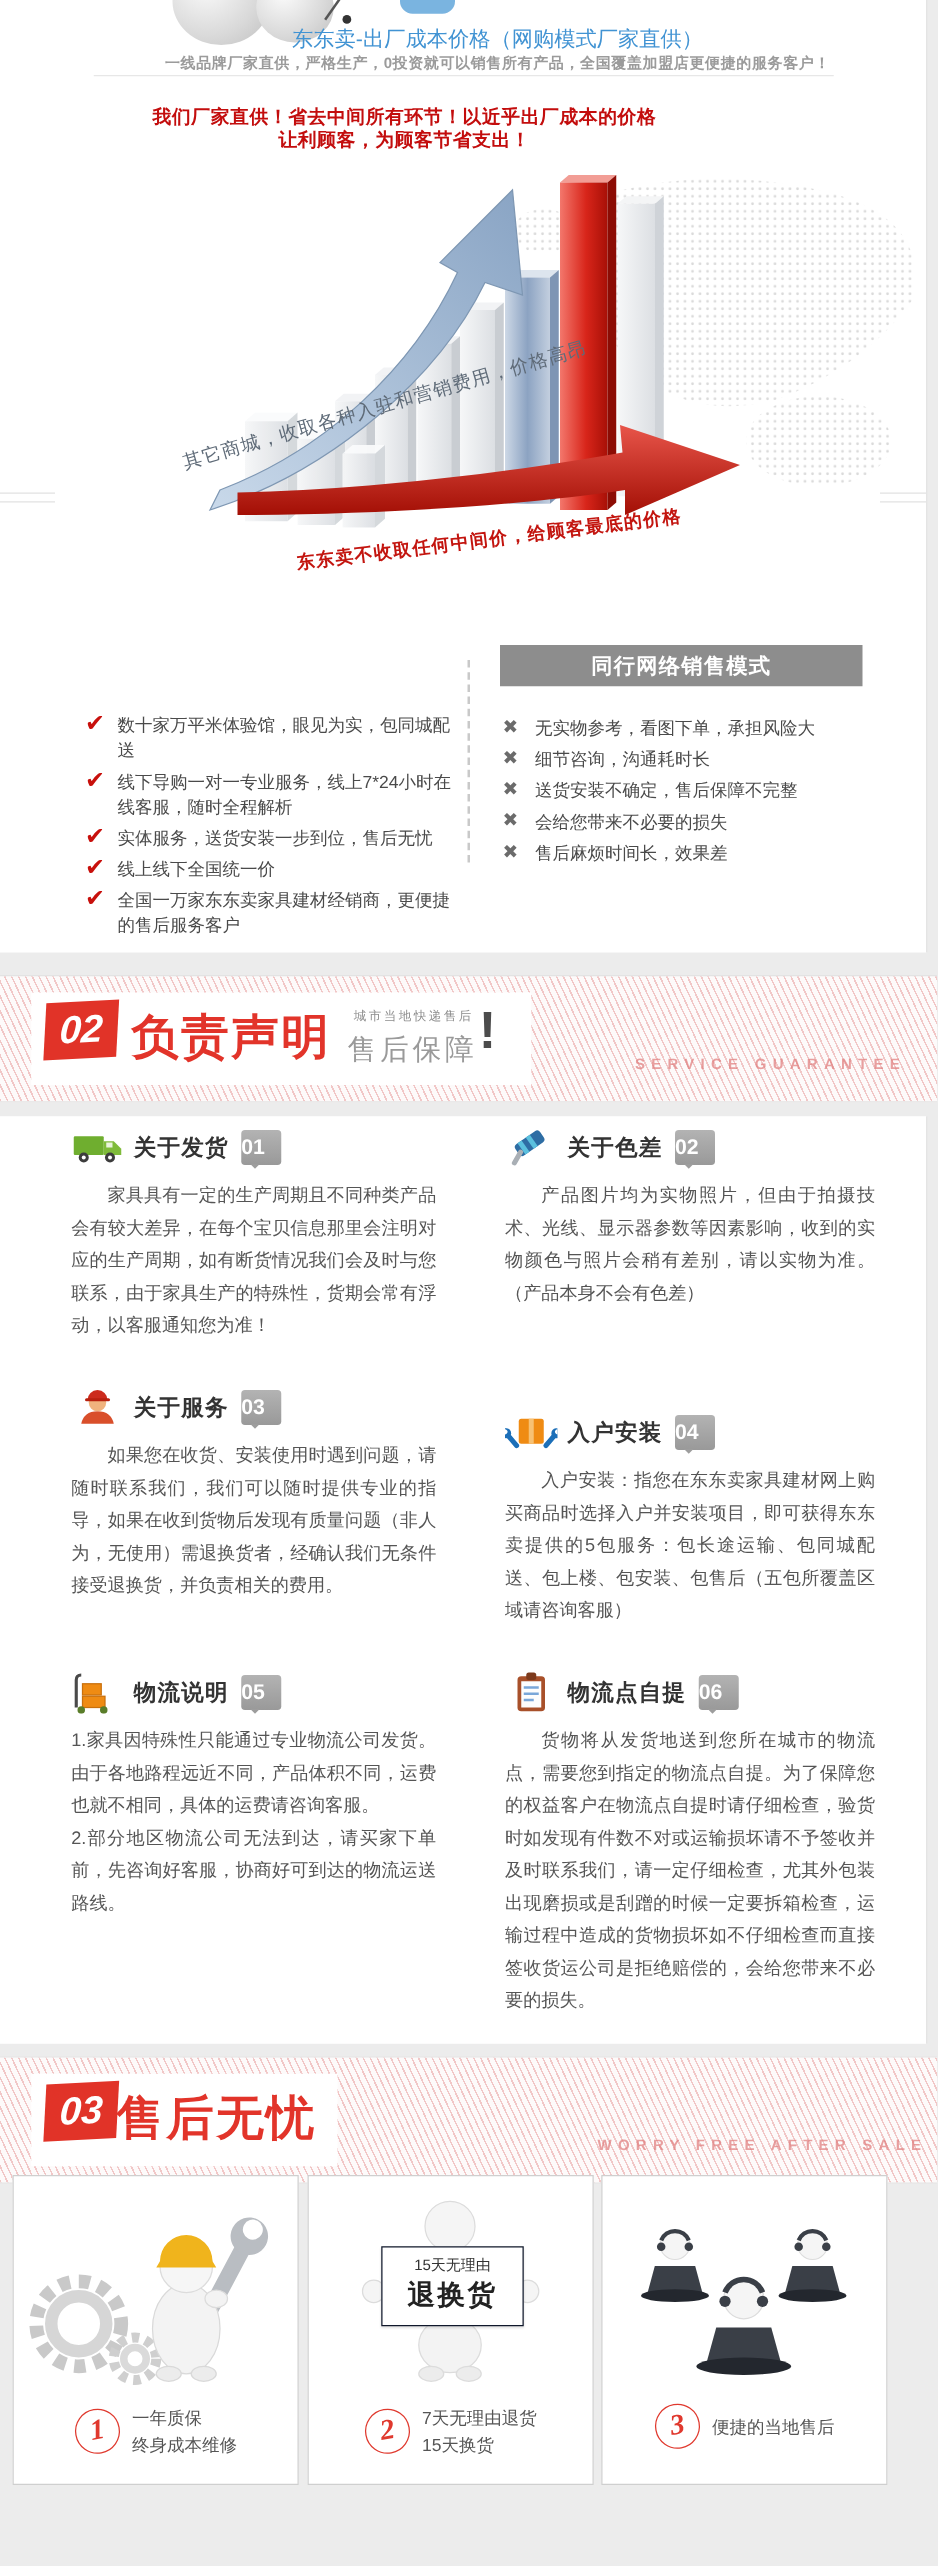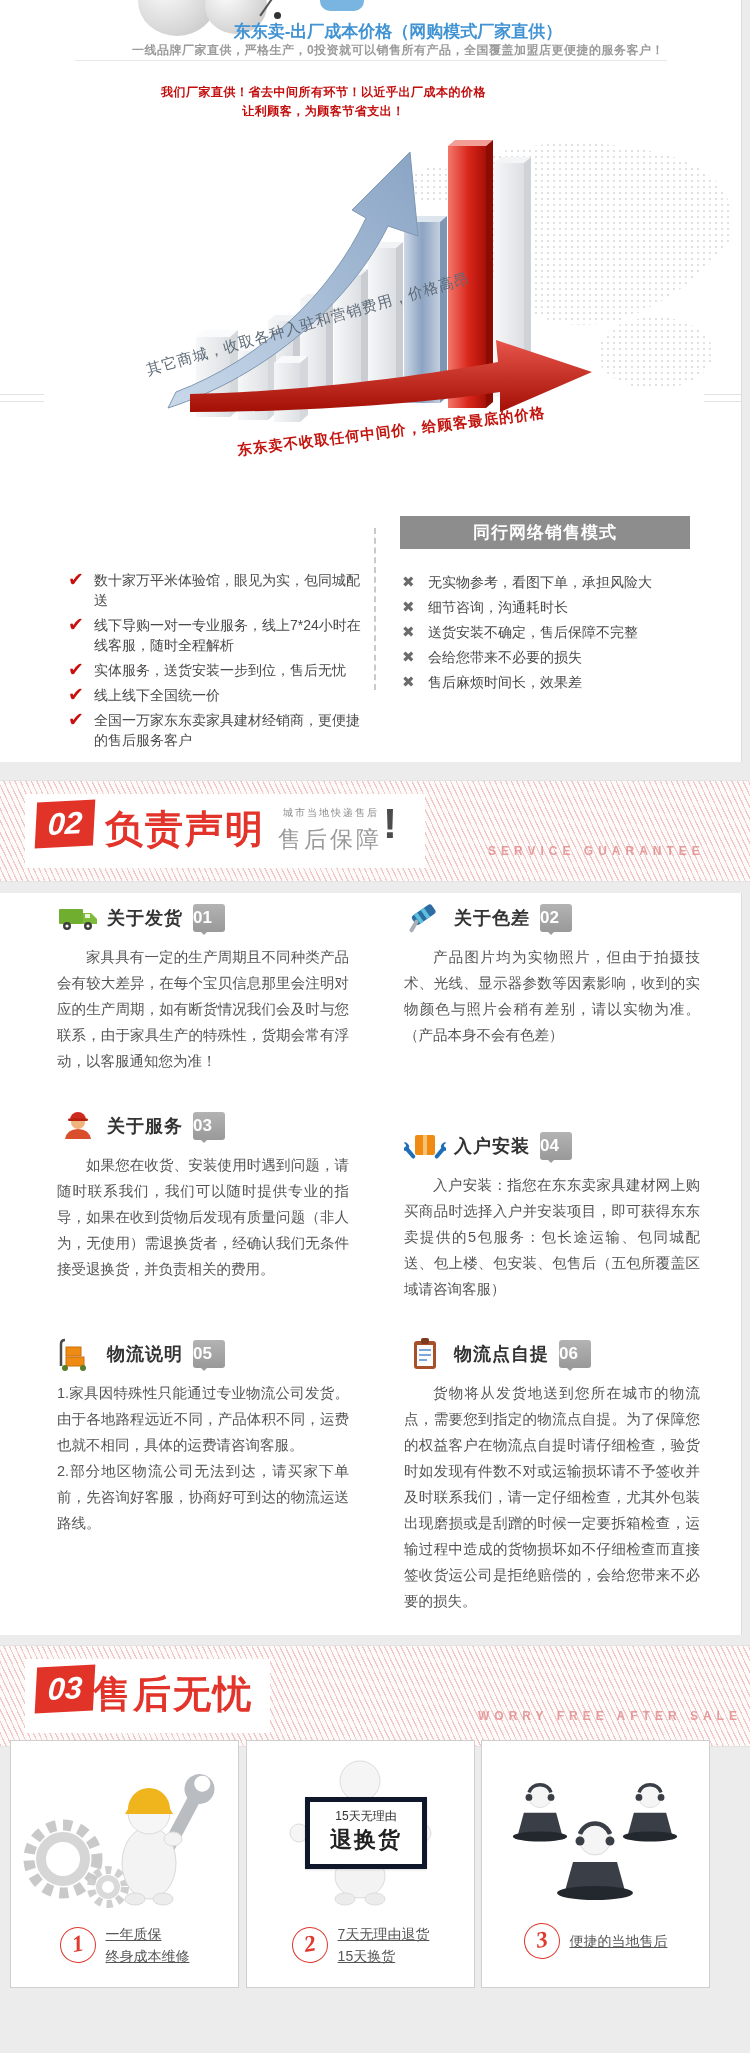--- a/index.html
+++ b/index.html
@@ -1,31 +1,31 @@
 <!DOCTYPE html>
 <html><head>
 <meta charset="utf-8">
 <style>
   html,body{margin:0;padding:0;background:#ececec;}
   #page{position:relative;width:750px;height:2053px;background:#ececec;overflow:hidden;
         font-family:"Liberation Sans","DejaVu Sans",sans-serif;}
   .abs{position:absolute;}
   .white-panel{position:absolute;left:0;width:741px;background:#fff;border-right:1px solid #dcdcdc;}
   
-  .hd-title{font-size:17px;font-weight:bold;color:#4193d3;text-align:center;}
+  .hd-title{font-size:17px;font-weight:normal;color:#4193d3;text-align:center;}
   .hd-sub{font-size:12px;color:#9b9b9b;text-align:center;letter-spacing:.5px;}
   .hd-divider{position:absolute;height:1px;background:#e7e7e7;}
   .sphere{position:absolute;border-radius:50%;
     background:radial-gradient(circle at 35% 30%,#fbfbfb,#d9d9d9 60%,#bfbfbf);}
   .pin-line{position:absolute;width:2px;background:#555;transform:rotate(35deg);}
   .pin-dot{position:absolute;width:7px;height:7px;border-radius:50%;background:#333;}
   .blue-blob{position:absolute;background:#7ab4e0;border-radius:0 0 10px 10px;}
   
   .slogan{position:absolute;left:0;width:647px;text-align:center;
-          font-size:12px;font-weight:bold;color:#c30d0d;letter-spacing:.5px;font-family:Liberation Serif, serif;}
+          font-size:15px;font-weight:bold;color:#c30d0d;letter-spacing:.5px;font-family:Liberation Serif, serif;}
   
   .cmp-head{position:absolute;height:33px;line-height:33px;text-align:center;
             color:#fff;font-size:17px;font-weight:bold;letter-spacing:1px;}
   .cmp-head.red{background:#d3261f;}
   .cmp-head.gray{background:#8d8d8d;}
   .cmp-divider{position:absolute;border-left:2px dashed #c9c9c9;}
   .cmp-list{position:absolute;margin:0;padding:0;list-style:none;}
   .cmp-list li{display:flex;margin-bottom:5px;}
   .mark{flex:0 0 26px;font-weight:bold;}
   .mark.check{color:#c8100c;font-size:19px;line-height:20px;}
@@ -59,24 +59,24 @@
   .block-body p.indent{text-indent:2em;}
   .block-body p:empty{display:none;}
   
   .card{position:absolute;width:227px;height:246px;background:#fff;border:1px solid #cfcfcf;}
   .card-art{position:relative;height:172px;}
   .card-label{display:flex;align-items:center;justify-content:center;margin-top:10px;}
   .num-badge{flex:0 0 34px;width:34px;height:34px;border:1px solid #e0392e;border-radius:50%;
     color:#e0392e;font-family:"Liberation Serif","DejaVu Serif",serif;font-style:italic;
     font-weight:bold;font-size:23px;line-height:32px;text-align:center;
     transform:rotate(-10deg);margin-right:10px;}
-  .card-lines span{display:block;font-size:14px;line-height:22px;color:#555;text-decoration:underline;}
+  .card-lines span{display:block;font-size:14px;line-height:22px;color:#555;}
   .card-lines span:empty{display:none;}
   .sign{position:absolute;left:58px;top:56px;width:112px;height:62px;background:#fff;
-    border:5px solid #0f172a;box-shadow:0 1px 2px rgba(0,0,0,.12);text-align:center;}
+    border:1px solid #0f172a;box-shadow:0 1px 2px rgba(0,0,0,.12);text-align:center;}
   .sign .s1{display:block;font-size:12px;color:#333;margin-top:6px;}
   .sign .s2{display:block;font-size:22px;font-weight:bold;color:#222;letter-spacing:2px;}
   .edge-line{position:absolute;height:1px;background:#e2e2e2;}
 </style>
 </head>
 <body>
 
 <div id="page">
 
   <div class="white-panel" style="top:0;height:762px;"></div>
@@ -245,21 +245,21 @@
   </ul>
 
   <div class="band" style="top:780px;">
     <div class="band-box" style="left:25px;top:13px;width:400px;height:74px;">
       <div class="num-flag" style="left:11px;top:7px;width:58px;height:46px;line-height:46px;">02</div>
       <div class="band-title" style="left:80px;top:10px;">负责声明</div>
       <div class="tag-small" style="left:258px;top:12px;">城市当地快递售后</div>
       <div class="tag-big" style="left:253px;top:30px;">售后保障</div>
       <div class="tag-bang" style="left:358px;top:6px;">!</div>
     </div>
-    <div class="watermark" style="left:488px;top:63px;">SERVICE GUARANTEE</div>
+    <div class="watermark" style="left:508px;top:63px;">SERVICE GUARANTEE</div>
   </div>
 
   <div class="block" style="left:57px;top:900px;">
     <div class="block-head">
       <svg width="42" height="34" viewBox="0 0 42 34">
         <rect x="2" y="8" width="24" height="15" rx="1" fill="#6fae2f"></rect>
         <path d="M26,12 h8 l6,6 v5 h-14 z" fill="#7fbb3a"></path>
         <rect x="28" y="13" width="5" height="4" fill="#eaf4dd"></rect>
         <circle cx="10" cy="25" r="4" fill="#3c3c3c"></circle>
           <circle cx="10" cy="25" r="1.6" fill="#fff"></circle>

